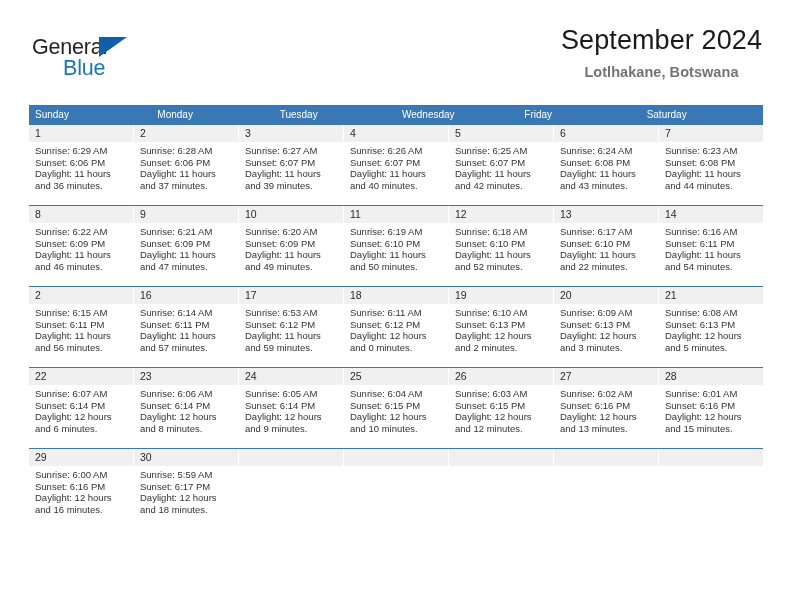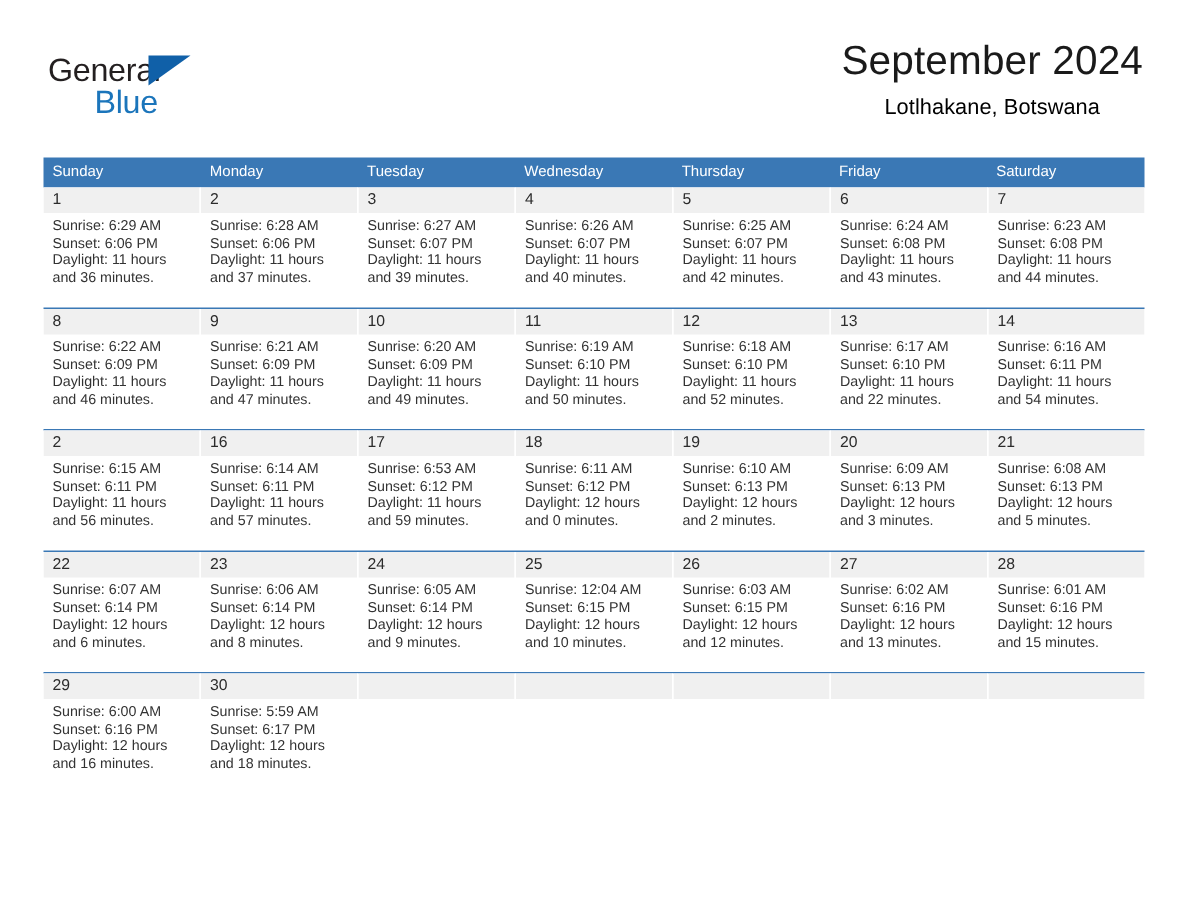--- a/index.html
+++ b/index.html
@@ -59,22 +59,22 @@
   }
   .title-main {
     font-size: 27px;
     font-weight: normal;
     color: #1a1a1a;
     line-height: 36px;
     letter-spacing: 0.1px;
   }
   .title-sub {
     font-size: 14.5px;
-    font-weight: normal;
-    color: #000000;
+    font-weight: bold;
+    color: #737373;
     line-height: 22px;
     margin-top: 3px;
     letter-spacing: 0.05px;
   }
 
   
   .cal {
     position: absolute;
     left: 29px; top: 105px;
     width: 734px;
@@ -151,21 +151,20 @@
     </div>
 
   </div>
 
   <div class="cal">
     <div class="cal-head" id="weekday-header">
         <div class="hcell">Sunday</div>
         <div class="hcell">Monday</div>
         <div class="hcell">Tuesday</div>
         <div class="hcell">Wednesday</div>
-        <div class="hcell">Thursday</div>
         <div class="hcell">Friday</div>
         <div class="hcell">Saturday</div>
       </div>
     <div id="calendar-body">
         <div class="week">
           <div class="week-row">
             <div class="daycell">
               <div class="dnum">1</div>
               <div class="info">
                 <div>Sunrise: 6:29 AM</div>
@@ -392,21 +391,21 @@
               <div class="info">
                 <div>Sunrise: 6:05 AM</div>
                 <div>Sunset: 6:14 PM</div>
                 <div>Daylight: 12 hours</div>
                 <div>and 9 minutes.</div>
               </div>
             </div>
             <div class="daycell">
               <div class="dnum">25</div>
               <div class="info">
-                <div>Sunrise: 12:04 AM</div>
+                <div>Sunrise: 6:04 AM</div>
                 <div>Sunset: 6:15 PM</div>
                 <div>Daylight: 12 hours</div>
                 <div>and 10 minutes.</div>
               </div>
             </div>
             <div class="daycell">
               <div class="dnum">26</div>
               <div class="info">
                 <div>Sunrise: 6:03 AM</div>
                 <div>Sunset: 6:15 PM</div>

